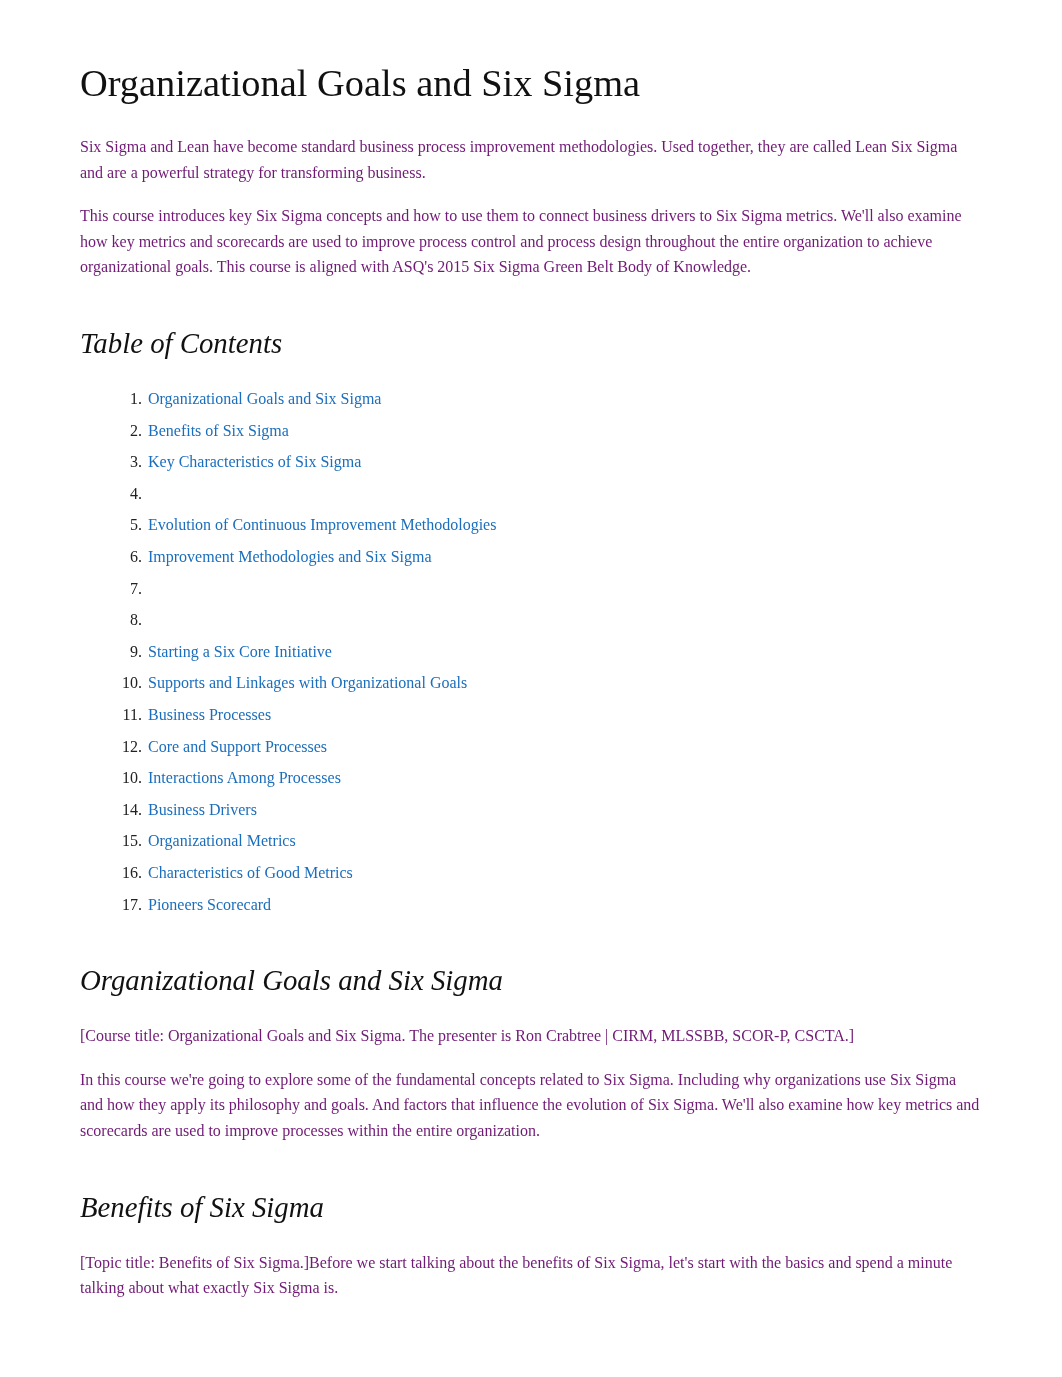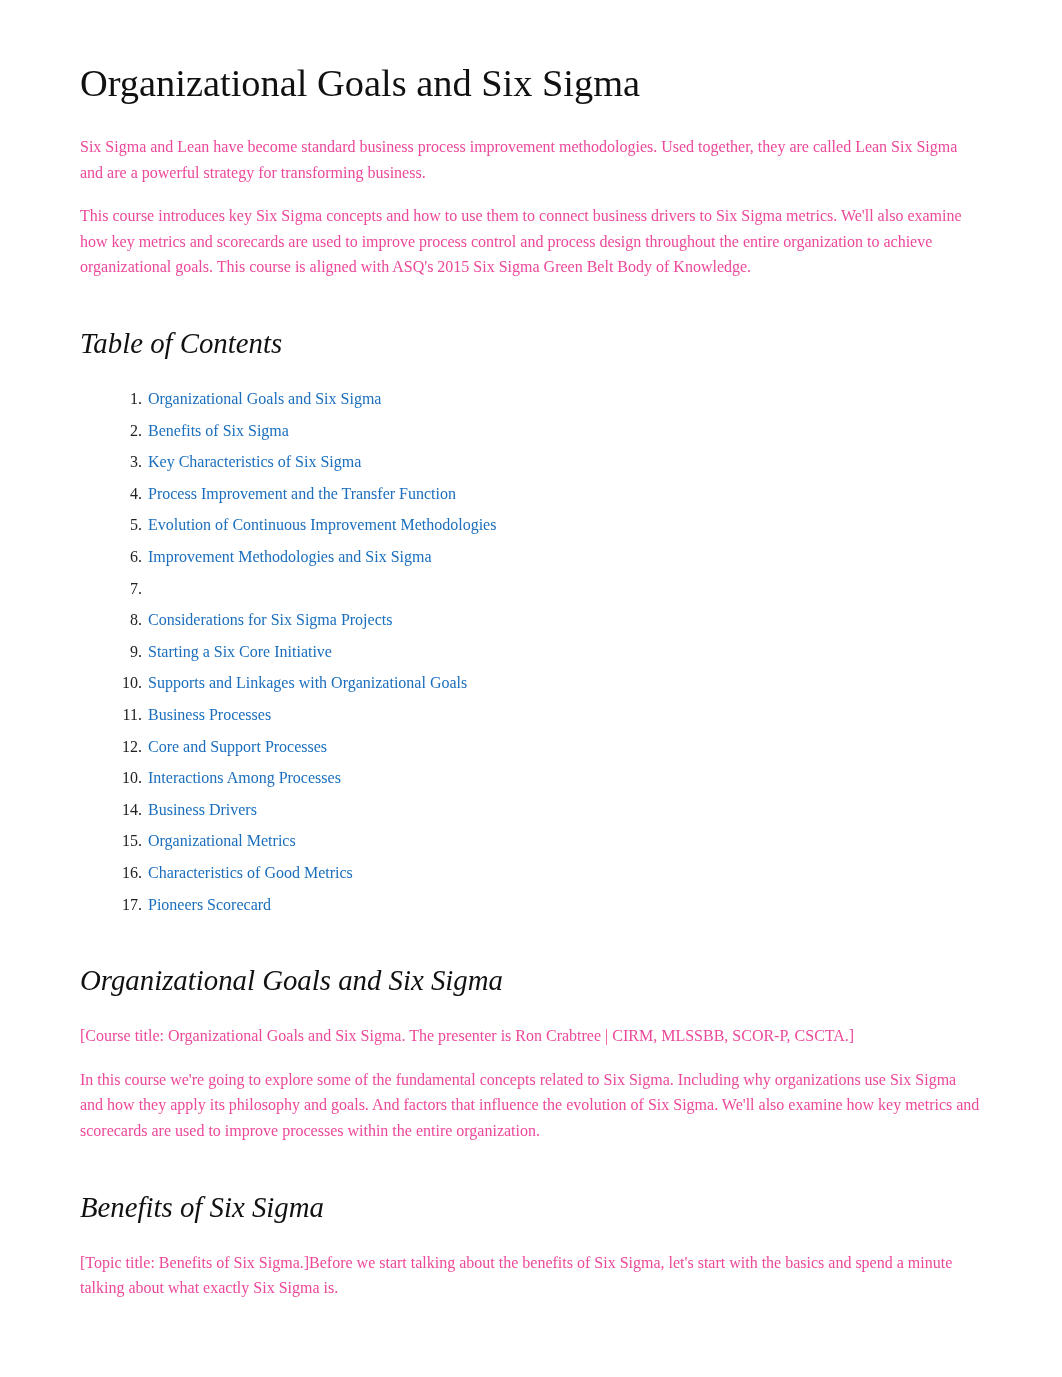--- a/index.html
+++ b/index.html
@@ -30,21 +30,21 @@
       font-size: 1.8em;
       font-weight: normal;
       margin-top: 40px;
       margin-bottom: 20px;
       color: #111;
       font-style: italic;
     }
 
     p {
       margin-bottom: 18px;
-      color: #ec4899;
+      color: #701a75;
     }
 
     .toc-section {
       margin-top: 10px;
       margin-bottom: 30px;
     }
 
     ol.toc-list {
       margin-left: 30px;
       padding: 0;
@@ -92,36 +92,34 @@
       <li>
         <span class="num">2.</span>
         <a href="#benefits">Benefits of Six Sigma</a>
       </li>
       <li>
         <span class="num">3.</span>
         <a href="#key-char">Key Characteristics of Six Sigma</a>
       </li>
       <li>
         <span class="num">4.</span>
-        <a href="#process-imp">Process Improvement and the Transfer Function</a>
       </li>
       <li>
         <span class="num">5.</span>
         <a href="#evolution">Evolution of Continuous Improvement Methodologies</a>
       </li>
       <li>
         <span class="num">6.</span>
         <a href="#improvement-meth">Improvement Methodologies and Six Sigma</a>
       </li>
       <li>
         <span class="num">7.</span>
       </li>
       <li>
         <span class="num">8.</span>
-        <a href="#considerations">Considerations for Six Sigma Projects</a>
       </li>
       <li>
         <span class="num">9.</span>
         <a href="#starting">Starting a Six Core Initiative</a>
       </li>
       <li>
         <span class="num">10.</span>
         <a href="#supports">Supports and Linkages with Organizational Goals</a>
       </li>
       <li>

